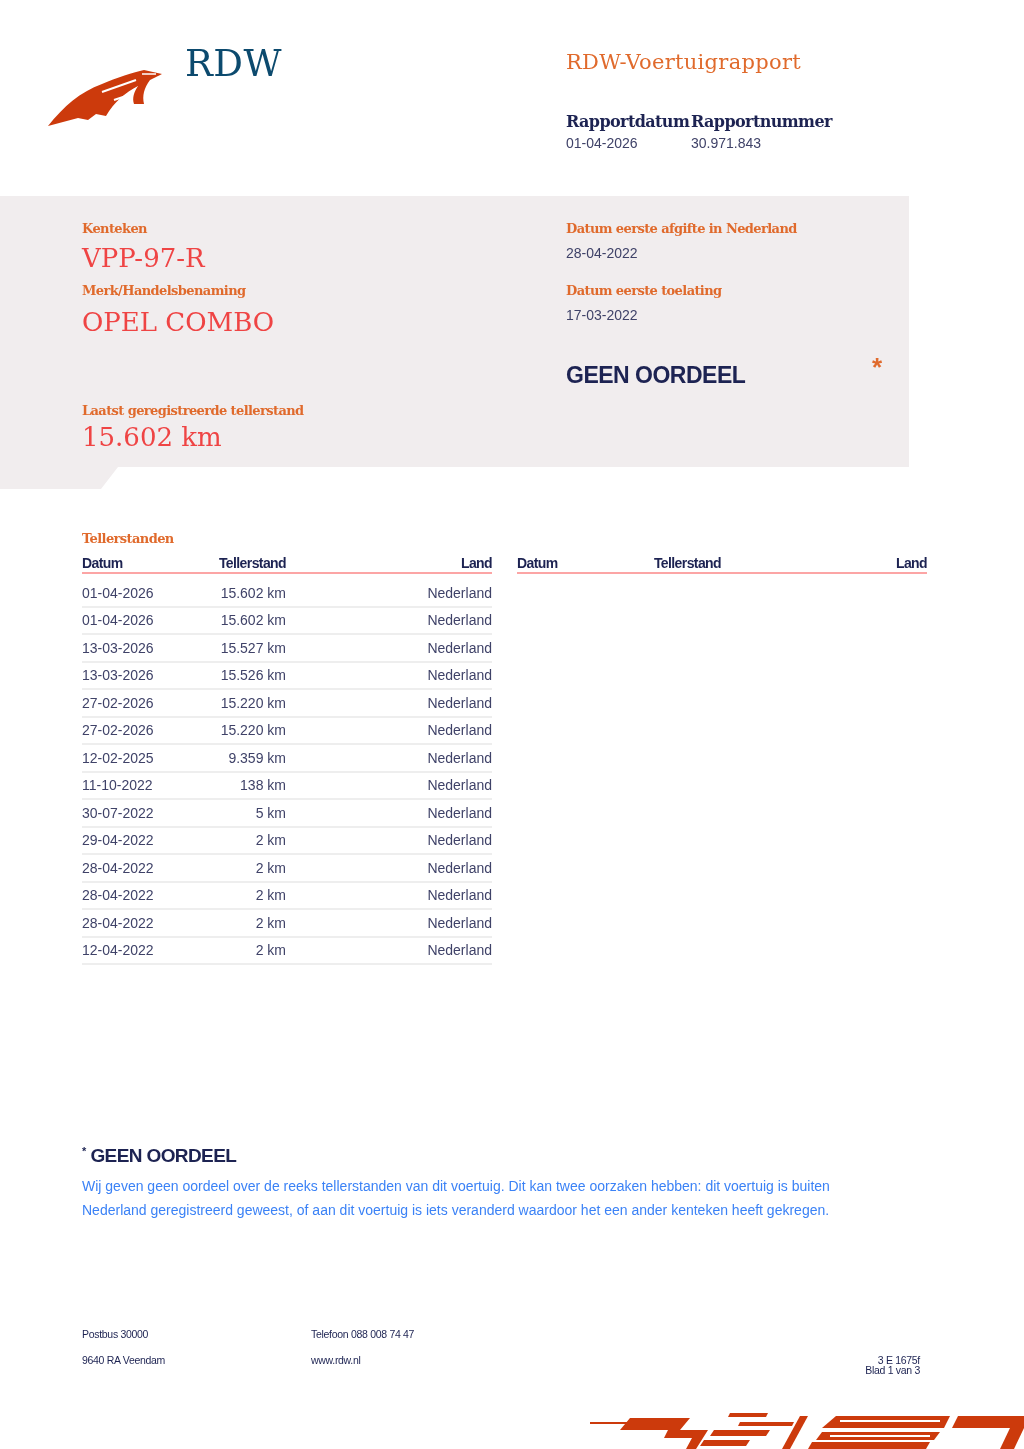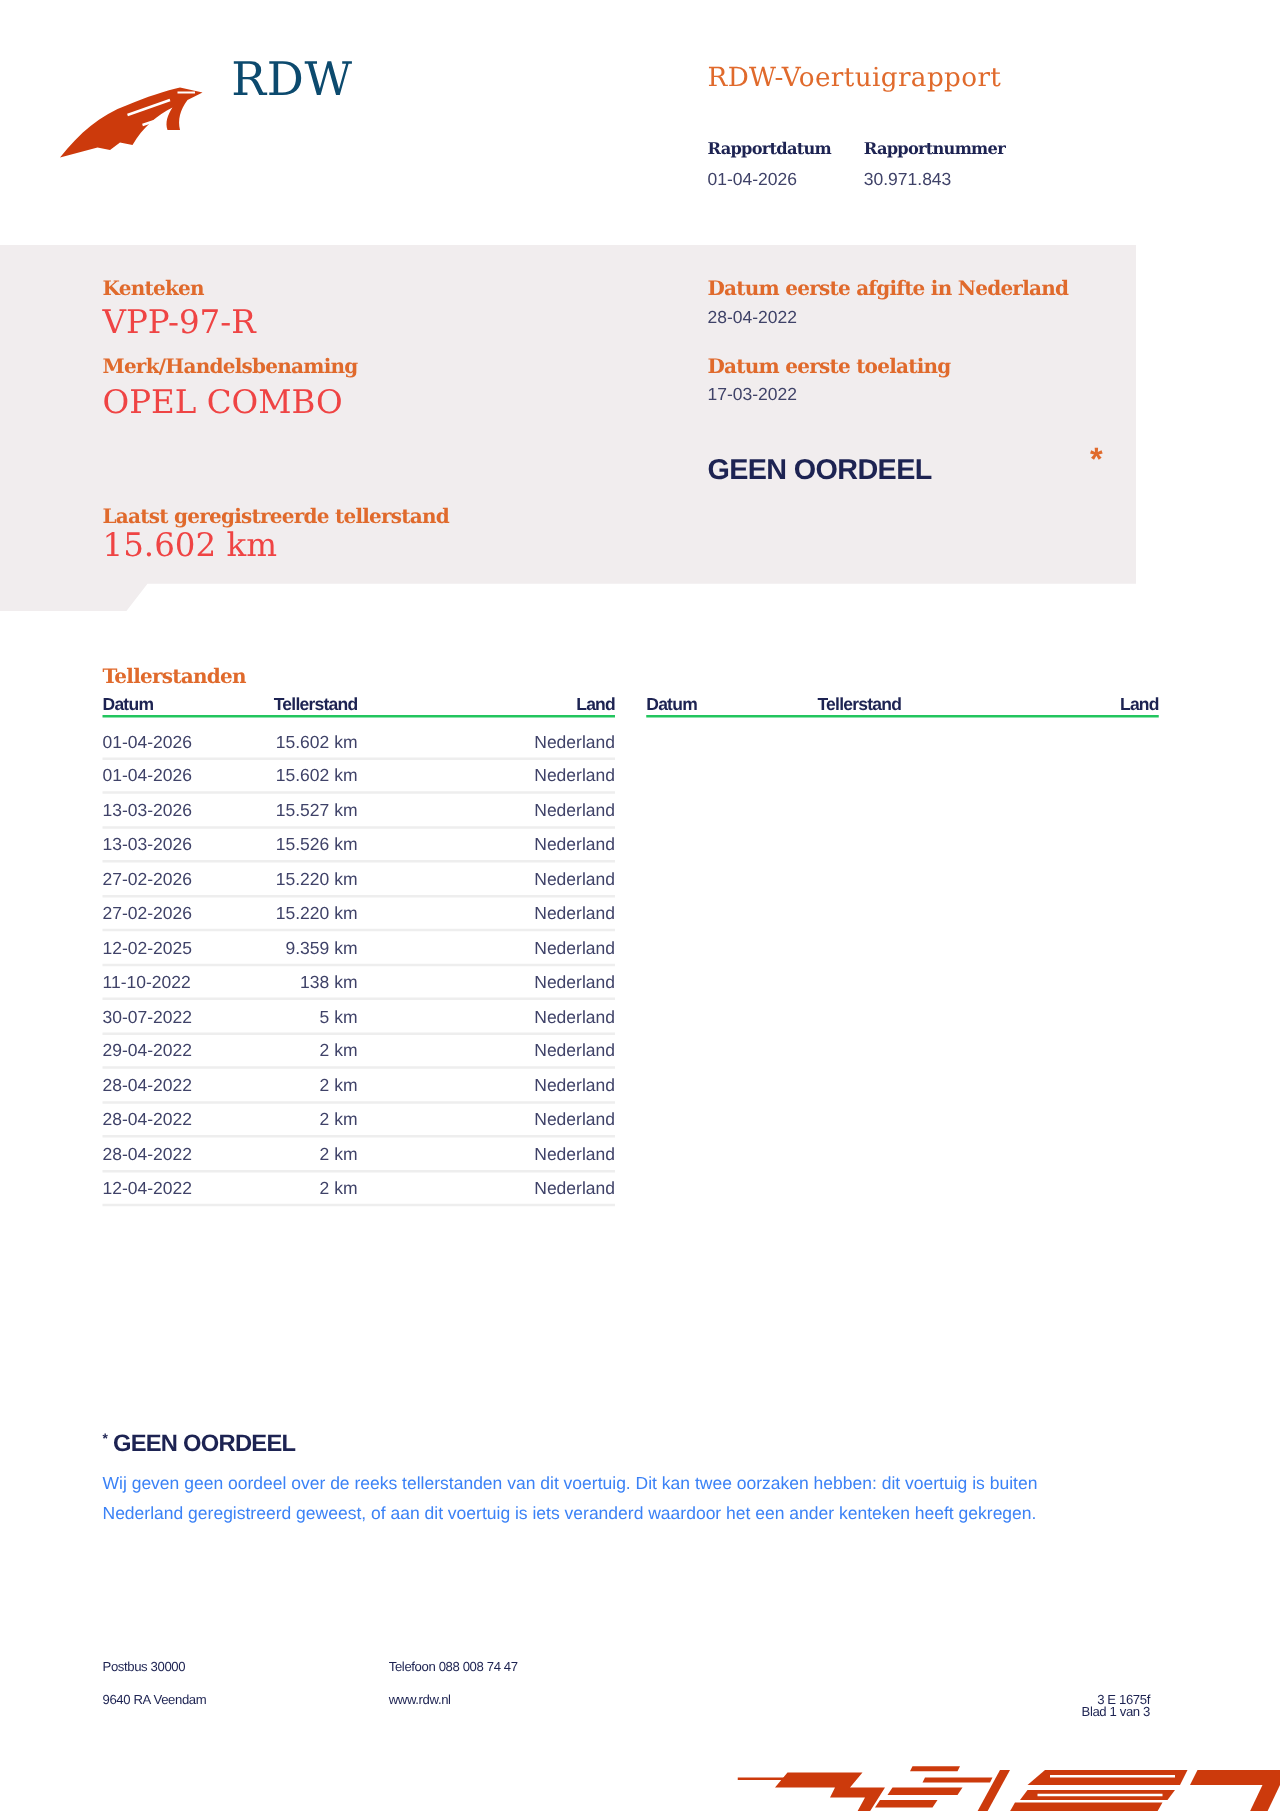--- a/index.html
+++ b/index.html
@@ -6,46 +6,46 @@
     body {
       width: 1024px; height: 1449px; position: relative; overflow: hidden;
       background: #ffffff;
       font-family: "Liberation Sans", sans-serif;
       color: #2b2d55;
     }
     .abs { position: absolute; }
     .serif { font-family: "DejaVu Serif", "Liberation Serif", serif; }
     .slab-label {
       font-family: "DejaVu Serif", serif; font-weight: bold;
-      color: #e06a2c; font-size: 16px; letter-spacing: -0.6px;
+      color: #e06a2c; font-size: 13px; letter-spacing: -0.6px;
     }
 
     
     #logo-mark { left: 44px; top: 62px; width: 126px; height: 68px; }
     #brand-name { left: 185px; top: 42px; font-size: 37px; color: #0c4a6e; letter-spacing: 0.5px; }
     #report-title { left: 566px; top: 50px; font-size: 21px; color: #e06a2c; letter-spacing: 0.3px; }
-    .meta-label { font-family: "DejaVu Serif", serif; font-weight: bold; font-size: 13px; color: #1d2352; letter-spacing: -0.6px; }
+    .meta-label { font-family: "DejaVu Serif", serif; font-weight: bold; font-size: 16px; color: #1d2352; letter-spacing: -0.6px; }
     .meta-value { font-size: 14px; color: #3f4268; }
 
     
     #summary-panel {
       left: 0; top: 196px; width: 909px; height: 293px;
       background: #f1edee;
       clip-path: polygon(0 0, 909px 0, 909px 271px, 118px 271px, 101px 293px, 0 293px);
     }
     .big-value { font-size: 26px; color: #ef4444; }
     .small-value { font-size: 14px; color: #3f4268; }
     #verdict { left: 566px; top: 362px; font-size: 23px; font-weight: bold; color: #1d2352; letter-spacing: -0.5px; }
     #verdict-asterisk { left: 872px; top: 352px; font-size: 26px; font-weight: bold; color: #e06a2c; }
 
     
     .tbl { position: absolute; width: 410px; }
     .tbl-head {
       display: flex; height: 20px; align-items: flex-end;
-      border-bottom: 2px solid #22c55e; padding-bottom: 1px;
+      border-bottom: 2px solid #fca5a5; padding-bottom: 1px;
       font-weight: bold; font-size: 14px; color: #1d2352; letter-spacing: -0.6px;
     }
     .col-date { width: 110px; text-align: left; }
     .col-km { width: 94px; text-align: right; }
     .col-land { flex: 1; text-align: right; }
     .tbl-row {
       display: flex; height: 25.5px; align-items: center;
       border-bottom: 2px solid #eeeeee;
       font-size: 14px; color: #3f4268;
     }

